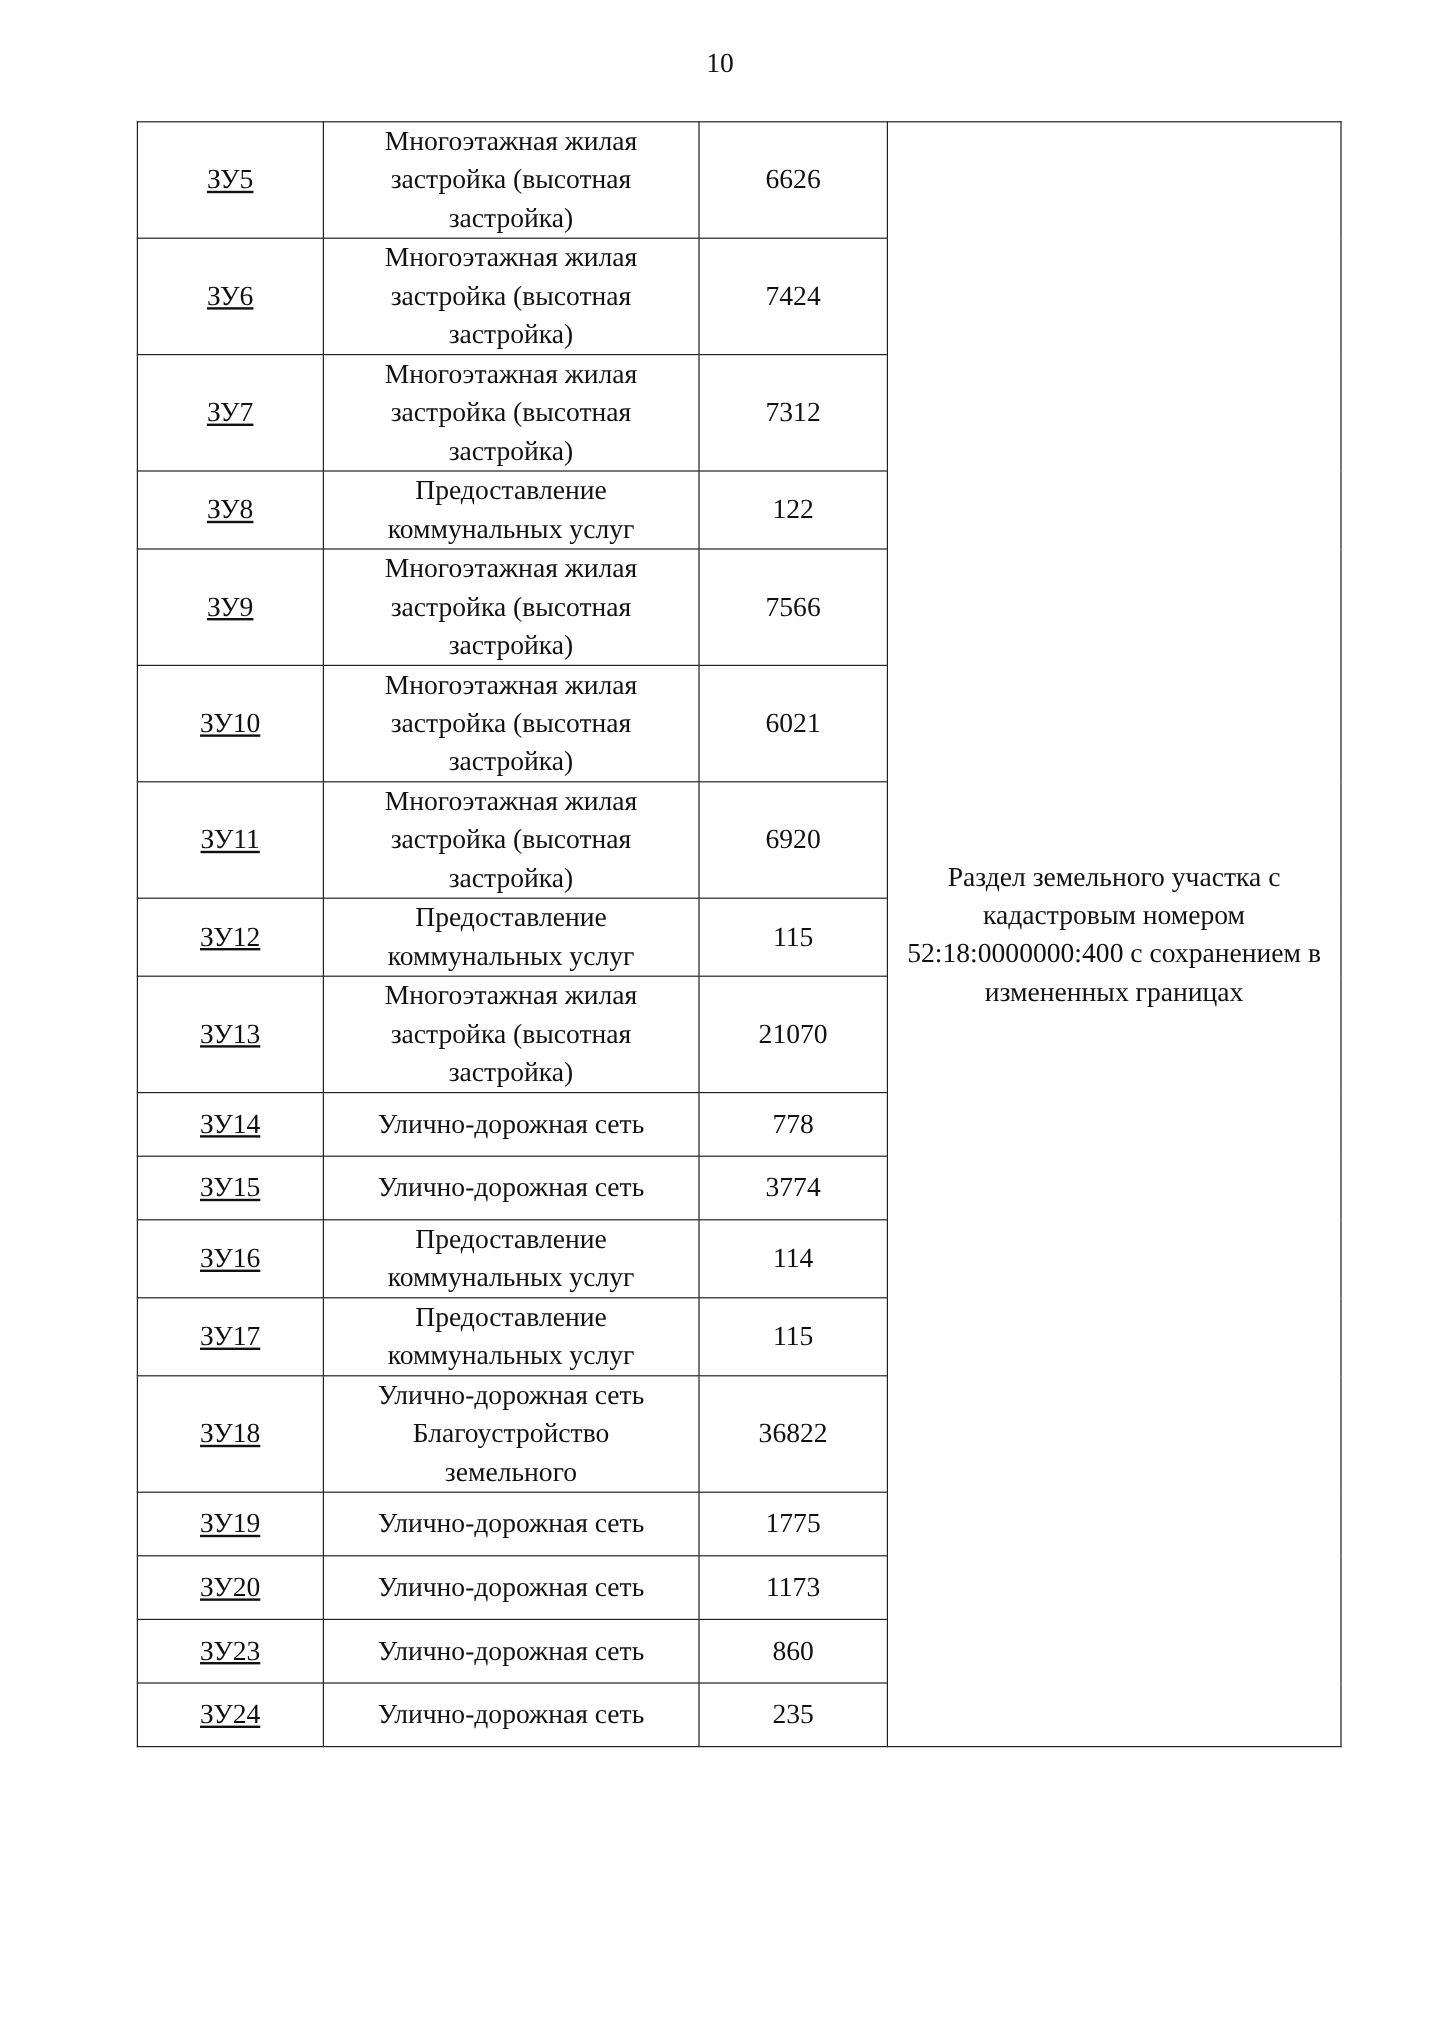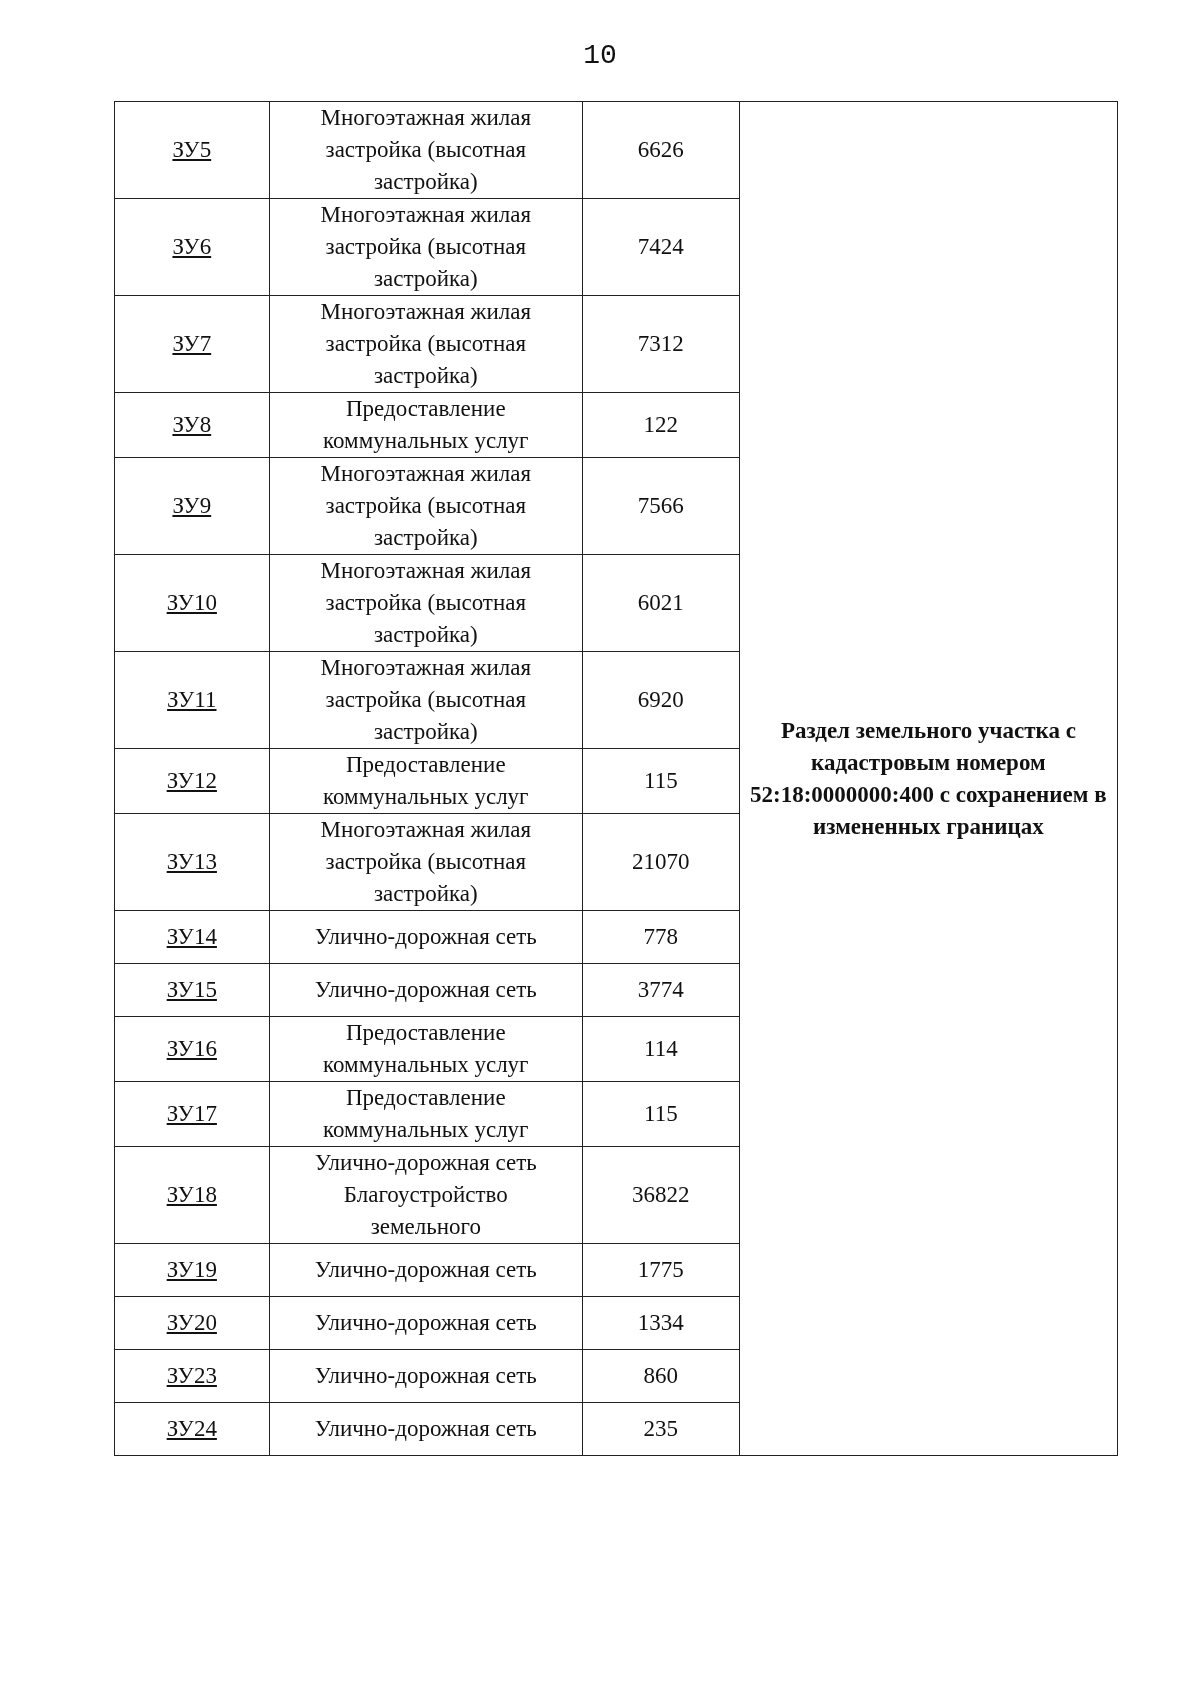--- a/index.html
+++ b/index.html
@@ -1,23 +1,23 @@
 <!DOCTYPE html>
 <html><head>
 <meta charset="utf-8">
 <style>
   html, body { margin: 0; padding: 0; background: #ffffff; }
   body { width: 1200px; height: 1697px; position: relative; font-family: "Liberation Serif", serif; color: #111; }
-  .page-number { position: absolute; top: 40px; left: 0; width: 1200px; text-align: center; font-size: 28px; font-family: Liberation Mono, monospace; }
+  .page-number { position: absolute; top: 40px; left: 0; width: 1200px; text-align: center; font-size: 23px; }
   table.doc { position: absolute; top: 101px; left: 114px; width: 1004px; border-collapse: collapse; font-size: 23px; line-height: 32px; }
   table.doc td { border: 1.5px solid #222; text-align: center; vertical-align: middle; padding: 0 6px; }
   td.c-id { width: 144px; text-decoration: underline; }
   td.c-use { width: 304px; }
   td.c-area { width: 146px; }
-  td.c-note { width: 370px; padding-bottom: 50px; font-weight: bold; }
+  td.c-note { width: 370px; padding-bottom: 50px; }
   tr.h3 td.c-id, tr.h3 td.c-use, tr.h3 td.c-area { height: 96px; }
   tr.h2 td.c-id, tr.h2 td.c-use, tr.h2 td.c-area { height: 64px; }
   tr.h1 td.c-id, tr.h1 td.c-use, tr.h1 td.c-area { height: 52px; }
   .line { display: block; }
 </style>
 </head>
 <body>
 
 <div class="page-number">10</div>
 
@@ -152,21 +152,21 @@
         <td class="c-use">
           <span class="line">Улично-дорожная сеть</span>
         </td>
         <td class="c-area">1775</td>
       </tr>
       <tr class="h1">
         <td class="c-id">ЗУ20</td>
         <td class="c-use">
           <span class="line">Улично-дорожная сеть</span>
         </td>
-        <td class="c-area">1334</td>
+        <td class="c-area">1173</td>
       </tr>
       <tr class="h1">
         <td class="c-id">ЗУ23</td>
         <td class="c-use">
           <span class="line">Улично-дорожная сеть</span>
         </td>
         <td class="c-area">860</td>
       </tr>
       <tr class="h1">
         <td class="c-id">ЗУ24</td>

